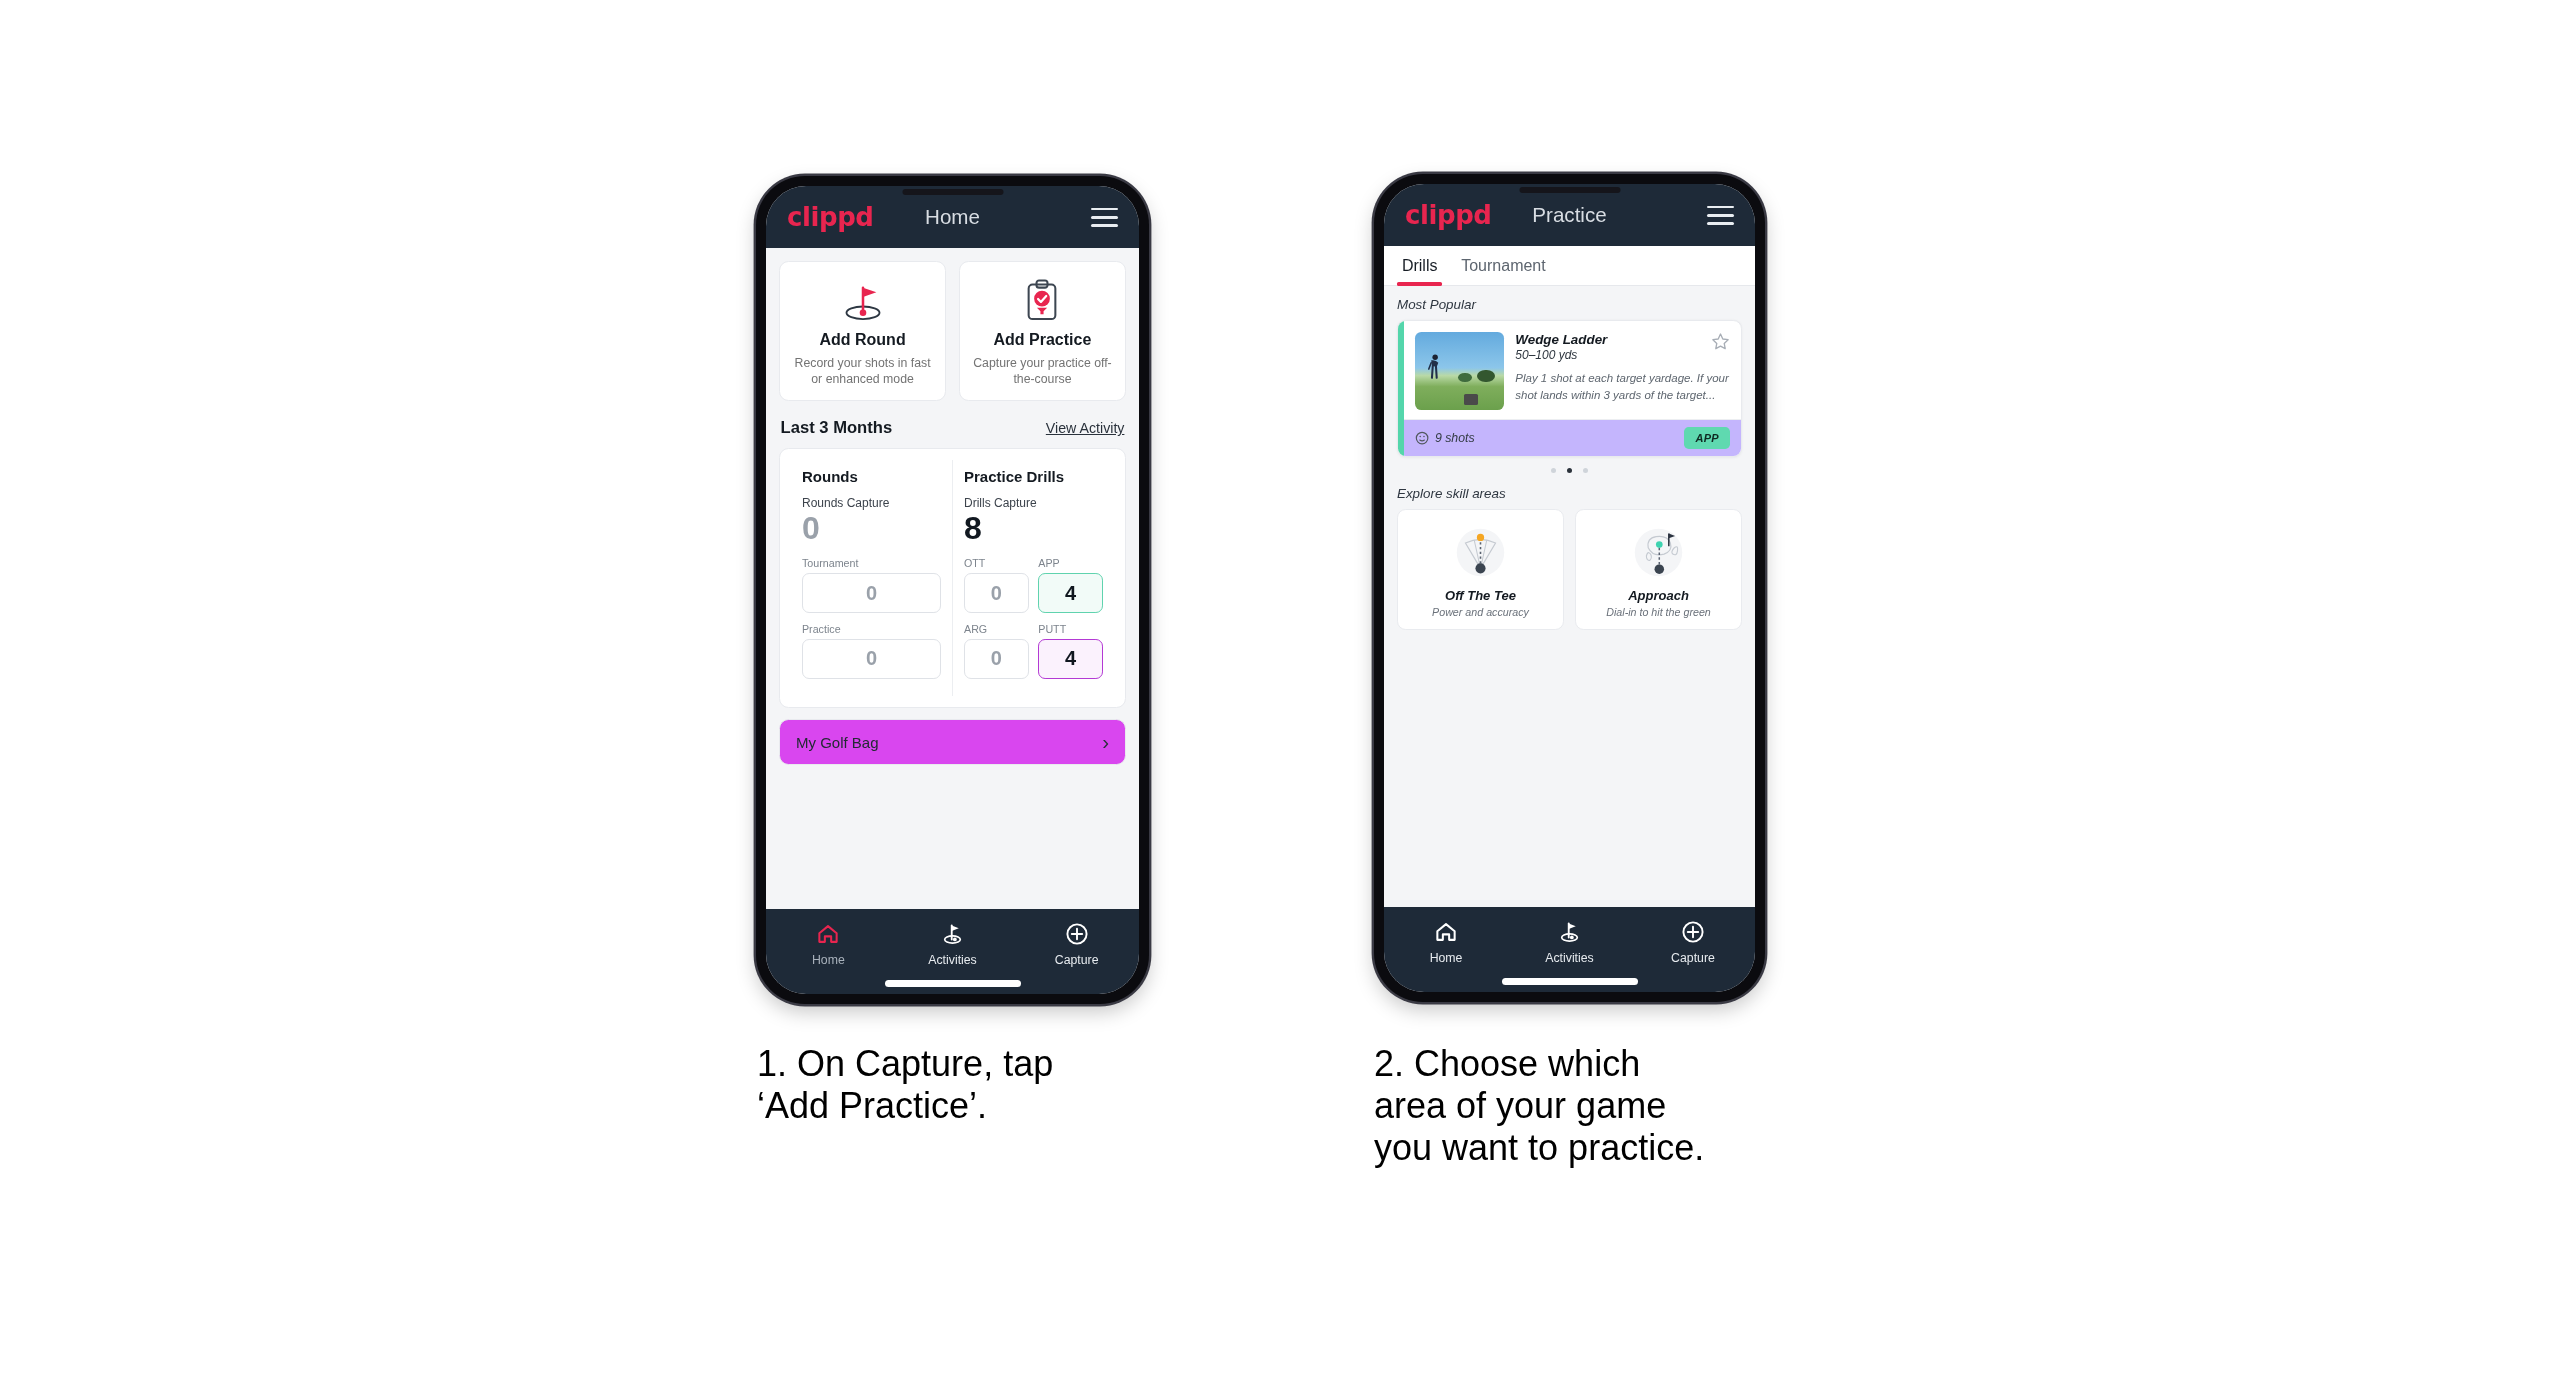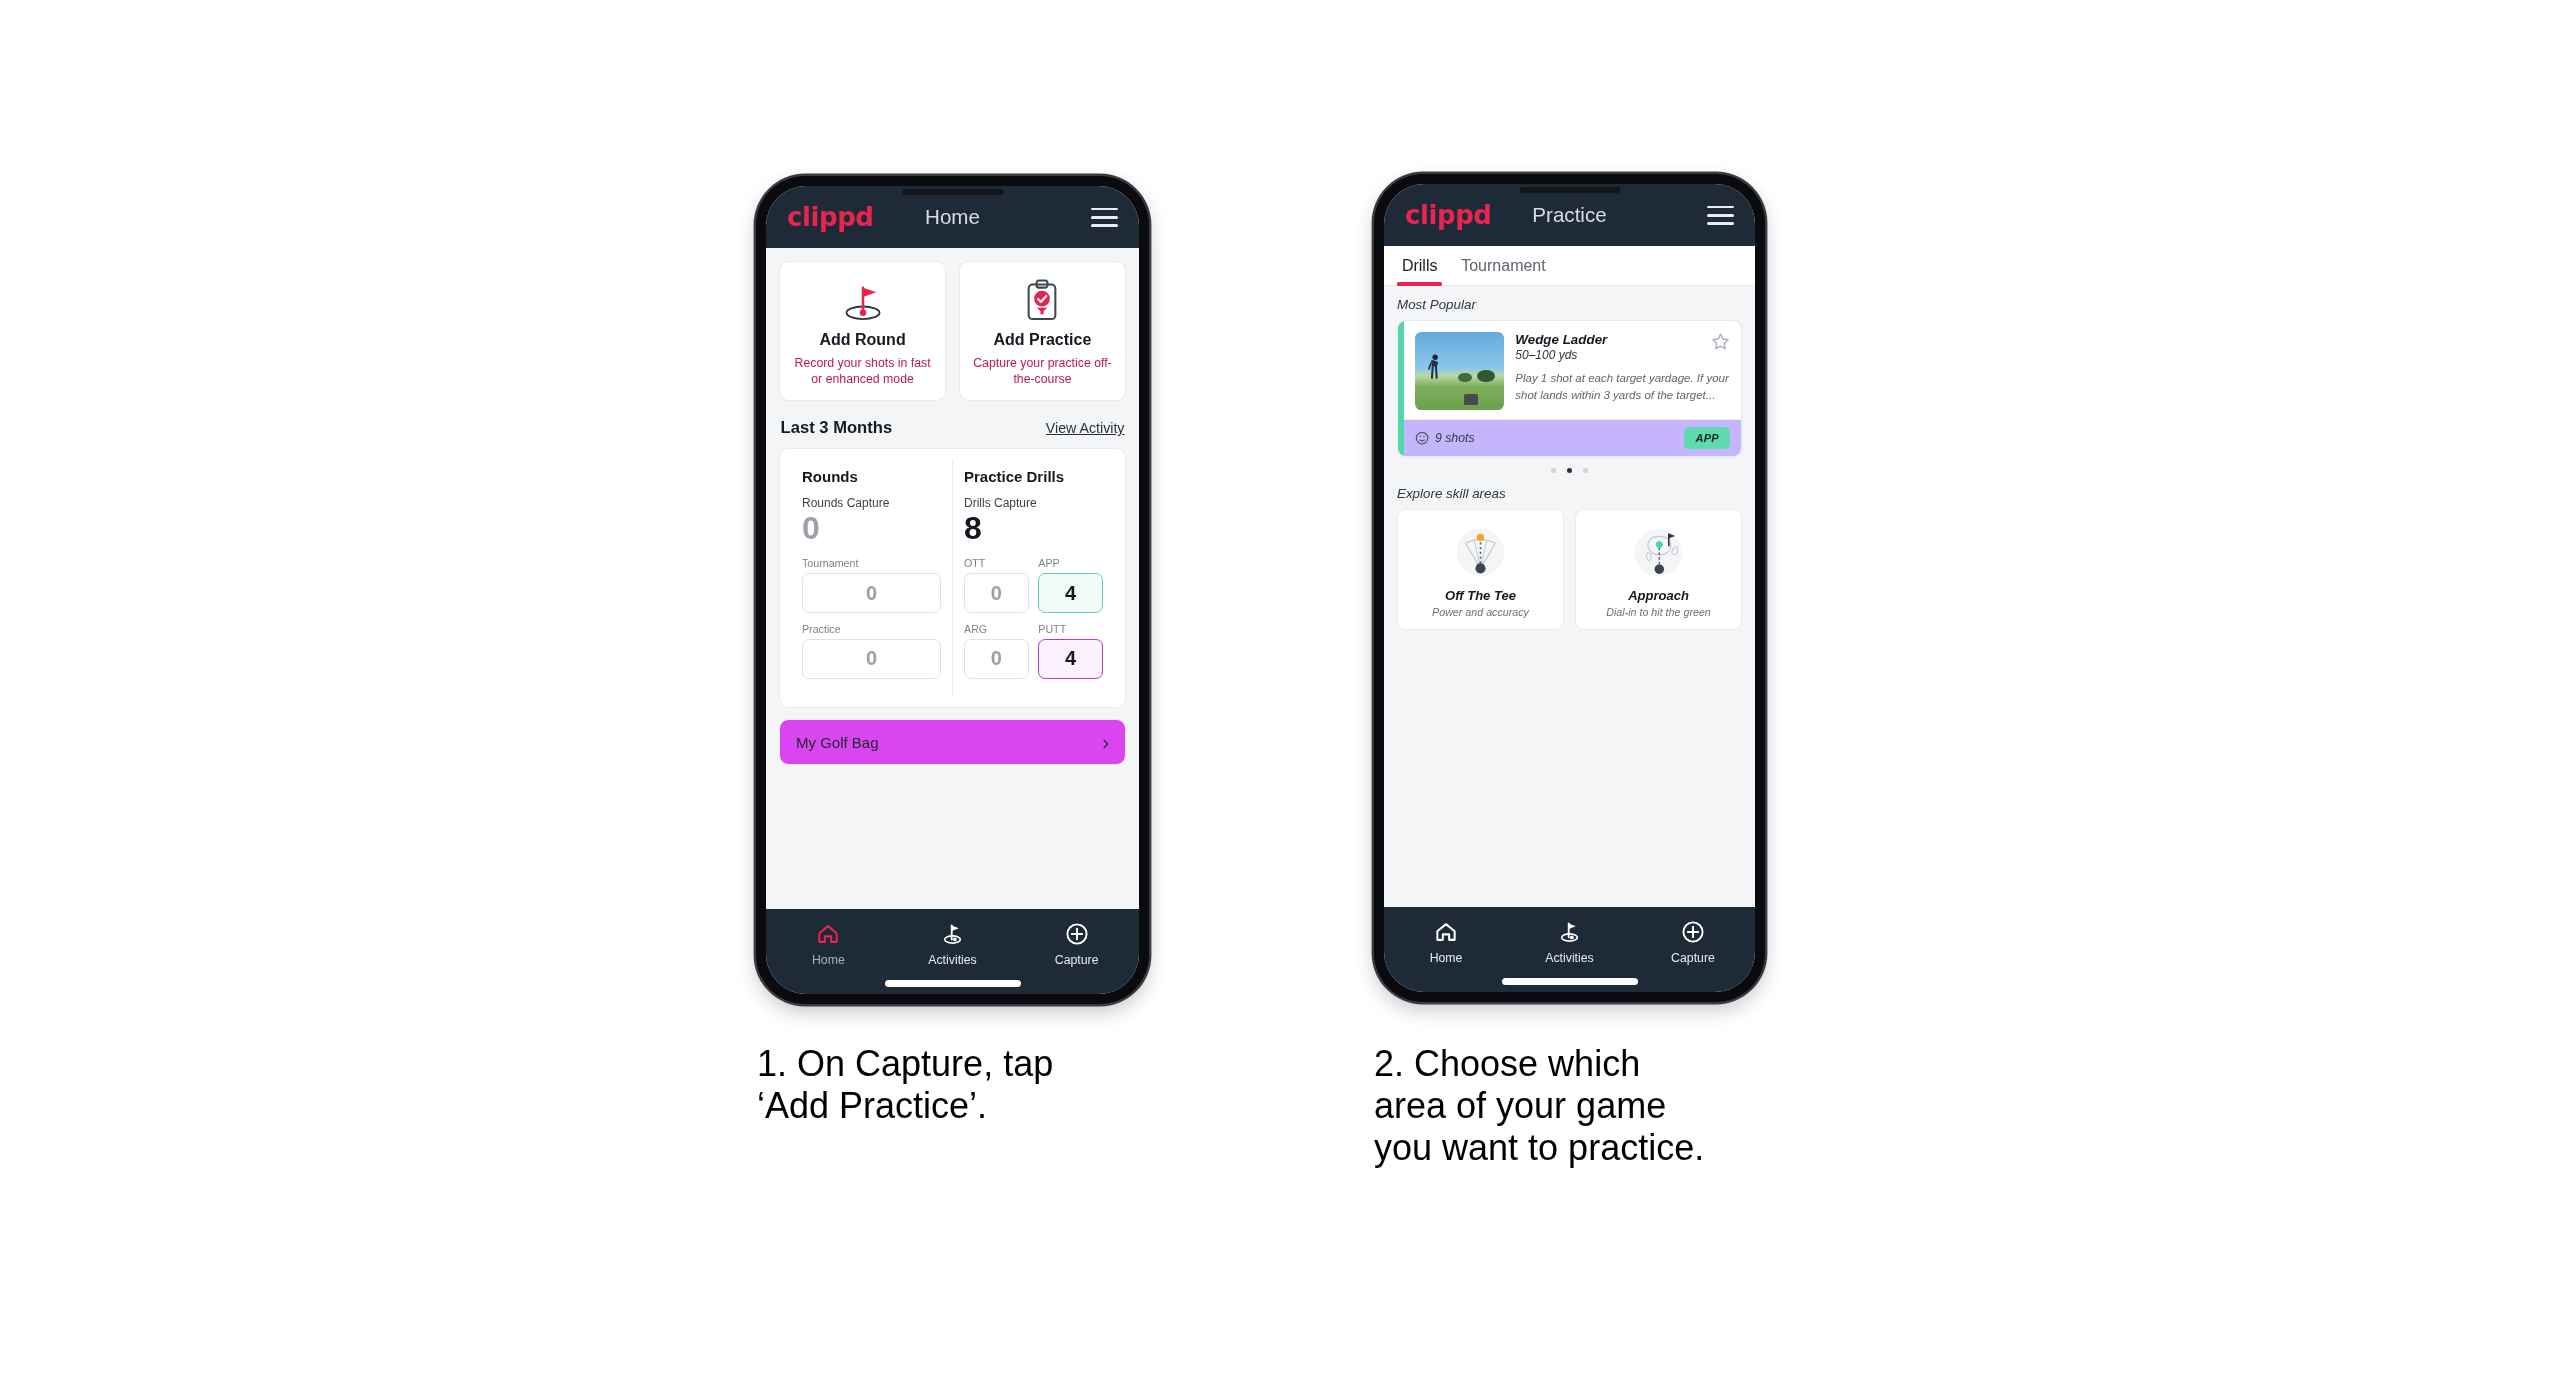--- a/index.html
+++ b/index.html
@@ -59,21 +59,21 @@
 
   
   .body1 { flex:1; background:#f4f5f7; padding: 12.7px 12.7px 0; overflow:hidden; }
   .quick-row { display:flex; gap:12.7px; }
   .quick-card {
     flex:1; background:#fff; border:0.8px solid #e8eaee; border-radius:9.5px;
     padding: 14.2px 8px 12.7px; text-align:center;
   }
   .quick-icon { height:49px; display:flex; align-items:center; justify-content:center; margin-bottom:6.3px;}
   .quick-title { font-size:16px; font-weight:700; color:#141a21; margin-bottom:5.5px;}
-  .quick-sub { font-size:12.3px; color:#be185d; line-height:1.32; }
+  .quick-sub { font-size:12.3px; color:#737373; line-height:1.32; }
 
   .section-row { display:flex; align-items:baseline; justify-content:space-between; margin:17.4px 1.6px 9.5px;gap:44px; }
   .section-title { font-size:16.6px; font-weight:700; color:#141a21; }
   .link { font-size:14.2px; color:#2a323c; text-decoration:underline; }
 
   .stats-card { background:#fff; border:0.8px solid #e8eaee; border-radius:9.5px; padding:11px; display:flex; gap:0; }
   .stats-col { flex:1; padding: 8px 11px; }
   .stats-col + .stats-col { border-left:0.8px solid #eceef1; }
   .stats-h { font-size:15px; font-weight:700; color:#141a21; margin-bottom:11px;}
   .stats-cap { font-size:12px; color:#3c434c; }

